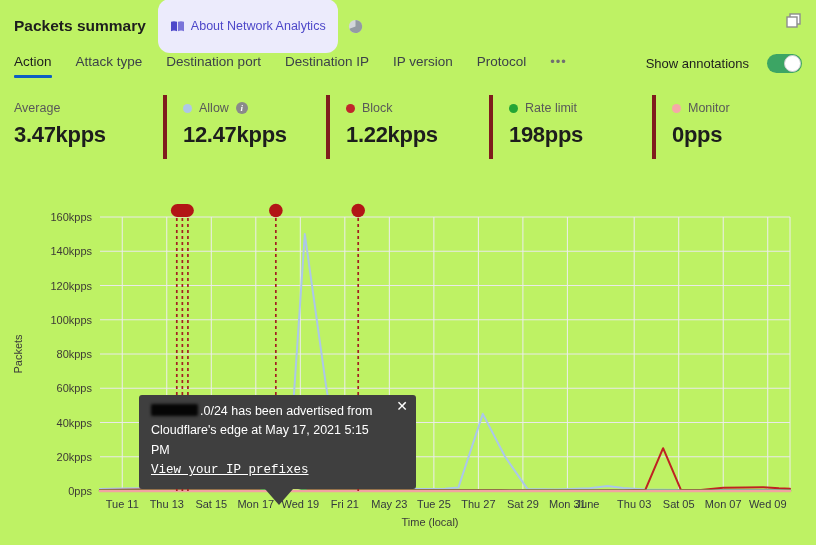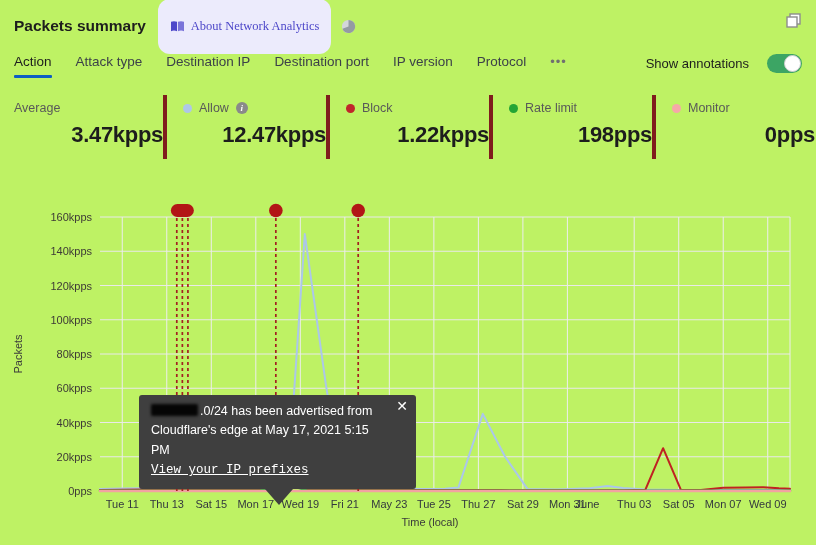--- a/index.html
+++ b/index.html
@@ -3,38 +3,38 @@
 <meta charset="utf-8">
 <style>
   html,body{margin:0;padding:0;background:#fff;}
   .page{position:relative;width:816px;height:545px;background:#bef264;
         font-family:"Liberation Sans",sans-serif;color:#1f1f1f;overflow:hidden;}
 
   
   .header{position:absolute;left:14px;top:10px;right:14px;height:32px;display:flex;align-items:center;}
   .title{font-size:15.5px;font-weight:700;color:#1d1d1d;}
   .badge{display:inline-flex;align-items:center;gap:6px;margin-left:12px;padding:20px 12px;
-         background:#ecebfc;border-radius:12px;color:#4d47c9;font-size:12.5px;cursor:pointer;font-family:Liberation Serif, serif;}
+         background:#ecebfc;border-radius:12px;color:#4d47c9;font-size:12.5px;cursor:pointer;}
   .pie-btn{margin-left:10px;display:inline-flex;align-items:center;cursor:pointer;background:none;border:none;padding:0;}
   .restore-btn{position:absolute;right:0;top:2px;background:none;border:none;padding:0;cursor:pointer;}
 
   
   .tabbar{position:absolute;left:14px;top:50px;right:14px;height:32px;display:flex;align-items:center;}
   .tab{font-size:13.5px;color:#3c4149;margin-right:24px;padding-bottom:9px;position:relative;cursor:pointer;white-space:nowrap;}
   .tab.active{color:#1d1d1d;}
   .tab.active::after{content:"";position:absolute;left:0;right:0;bottom:0;height:3px;background:#0d5dc4;border-radius:1px;}
   .tab-more{font-size:13px;color:#707070;letter-spacing:1px;padding-bottom:9px;cursor:pointer;}
   .annot-ctl{margin-left:auto;display:flex;align-items:center;gap:18px;padding-bottom:6px;}
   .annot-label{font-size:13px;color:#1d1d1d;}
   .toggle{width:35px;height:19px;border-radius:10px;background:#3ca564;position:relative;cursor:pointer;}
   .toggle .knob{position:absolute;right:1px;top:1px;width:17px;height:17px;border-radius:50%;
                 background:#fff;border:1px solid #cfcfcf;box-sizing:border-box;}
 
   
-  .stats{position:absolute;left:0;top:95px;width:666px;height:64px;display:flex;text-align:right;}
+  .stats{position:absolute;left:0;top:95px;width:666px;height:64px;display:flex;}
   .stat{flex:0 0 163px;padding-left:14px;box-sizing:border-box;}
   .stat + .stat{border-left:4px solid #7f1d1d;padding-left:16px;}
   .stat-label-row{display:flex;align-items:center;gap:7px;font-size:12.5px;color:#595959;margin-top:6px;}
   .dot{width:9px;height:9px;border-radius:50%;display:inline-block;}
   .info-icon{width:12px;height:12px;border-radius:50%;background:#8a8a8a;color:#fff;font-size:9px;
              display:inline-flex;align-items:center;justify-content:center;font-family:"Liberation Serif",serif;
              font-style:italic;font-weight:700;cursor:pointer;}
   .stat-value{font-size:22px;font-weight:700;color:#1d1d1d;margin-top:7px;letter-spacing:-0.3px;}
 
   
@@ -83,22 +83,22 @@
       <svg width="17" height="17" viewBox="0 0 17 17">
         <rect x="5" y="2" width="10" height="10" fill="#fff" stroke="#8d8d8d" stroke-width="1.4"></rect>
         <rect x="2" y="5" width="10" height="10" fill="#fff" stroke="#8d8d8d" stroke-width="1.4"></rect>
       </svg>
     </button>
   </div>
 
   <div class="tabbar">
     <span class="tab active">Action</span>
     <span class="tab">Attack type</span>
+    <span class="tab">Destination port</span>
     <span class="tab">Destination IP</span>
-    <span class="tab">Destination port</span>
     <span class="tab">IP version</span>
     <span class="tab">Protocol</span>
     <span class="tab-more">•••</span>
     <span class="annot-ctl">
       <span class="annot-label">Show annotations</span>
       <span class="toggle">
           <span class="knob"></span>
         </span>
     </span>
   </div>

